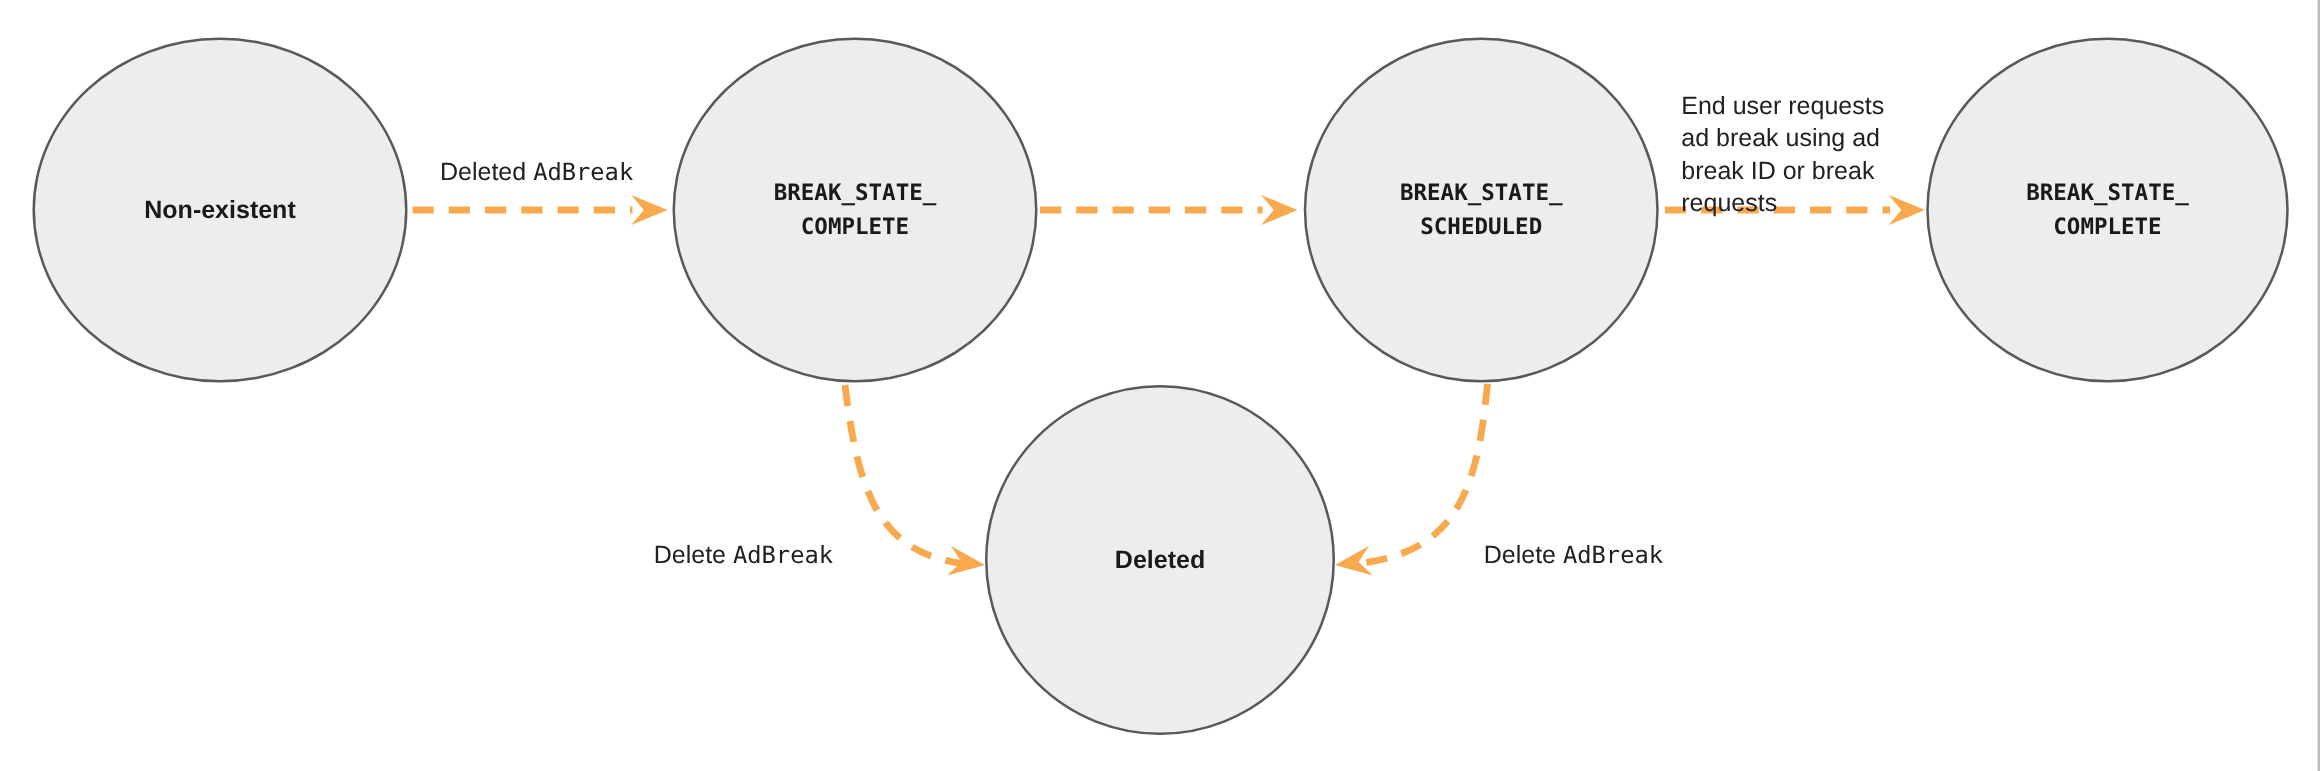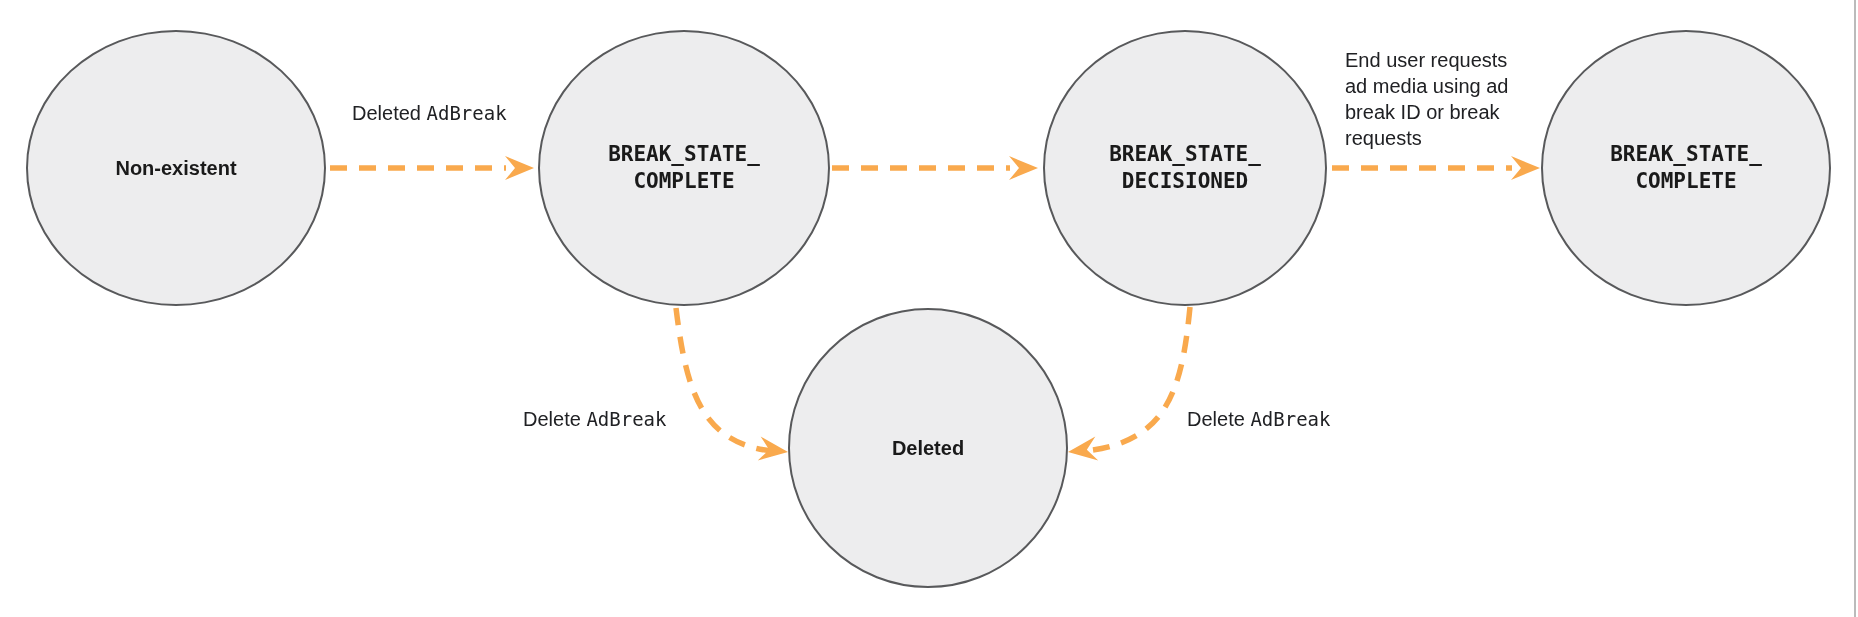--- a/index.html
+++ b/index.html
@@ -32,30 +32,31 @@
   }
   .nl-sans{
     font-family:"Liberation Sans", sans-serif;
     font-weight:bold;
     font-size:20px;
     color:#1A1A1A;
   }
   .nl-mono{
     font-family:"DejaVu Sans Mono", monospace;
     font-weight:bold;
-    font-size:21px;
+    font-size:18px;
     line-height:27px;
     color:#1A1A1A;
   }
   .edge-label{
     position:absolute;
     font-size:20px;
     line-height:24px;
     white-space:nowrap;
     color:var(--text);
+    margin-top:25px;
   }
   .edge-label.multi{line-height:26px;}
   .code{
     font-family:"DejaVu Sans Mono", monospace;
     font-size:19px;
   }
   .right-border{
     position:absolute;
     left:1854px;top:0;
     width:2px;height:617px;
@@ -91,21 +92,21 @@
   <div class="node" style="left:538px;top:30px;width:292px;height:276px">
     <div class="nl-mono">
       <div>BREAK_STATE_</div>
       <div>COMPLETE</div>
     </div>
   </div>
 
   <div class="node" style="left:1043px;top:30px;width:284px;height:276px">
     <div class="nl-mono">
       <div>BREAK_STATE_</div>
-      <div>DECISIONED</div>
+      <div>SCHEDULED</div>
     </div>
   </div>
 
   <div class="node" style="left:1541px;top:30px;width:290px;height:276px">
     <div class="nl-mono">
       <div>BREAK_STATE_</div>
       <div>COMPLETE</div>
     </div>
   </div>
 
@@ -113,21 +114,21 @@
     <div class="nl-sans">Deleted</div>
   </div>
 
   <div class="edge-label" style="left:352px;top:101px">
     <span>Deleted </span><span class="code">AdBreak</span>
   </div>
 
 
   <div class="edge-label multi" style="left:1345px;top:47px">
     <div>End user requests</div>
-    <div>ad media using ad</div>
+    <div>ad break using ad</div>
     <div>break ID or break</div>
     <div>requests</div>
   </div>
 
   <div class="edge-label" style="left:523px;top:407px">
     <span>Delete </span><span class="code">AdBreak</span>
   </div>
 
   <div class="edge-label" style="left:1187px;top:407px">
     <span>Delete </span><span class="code">AdBreak</span>

